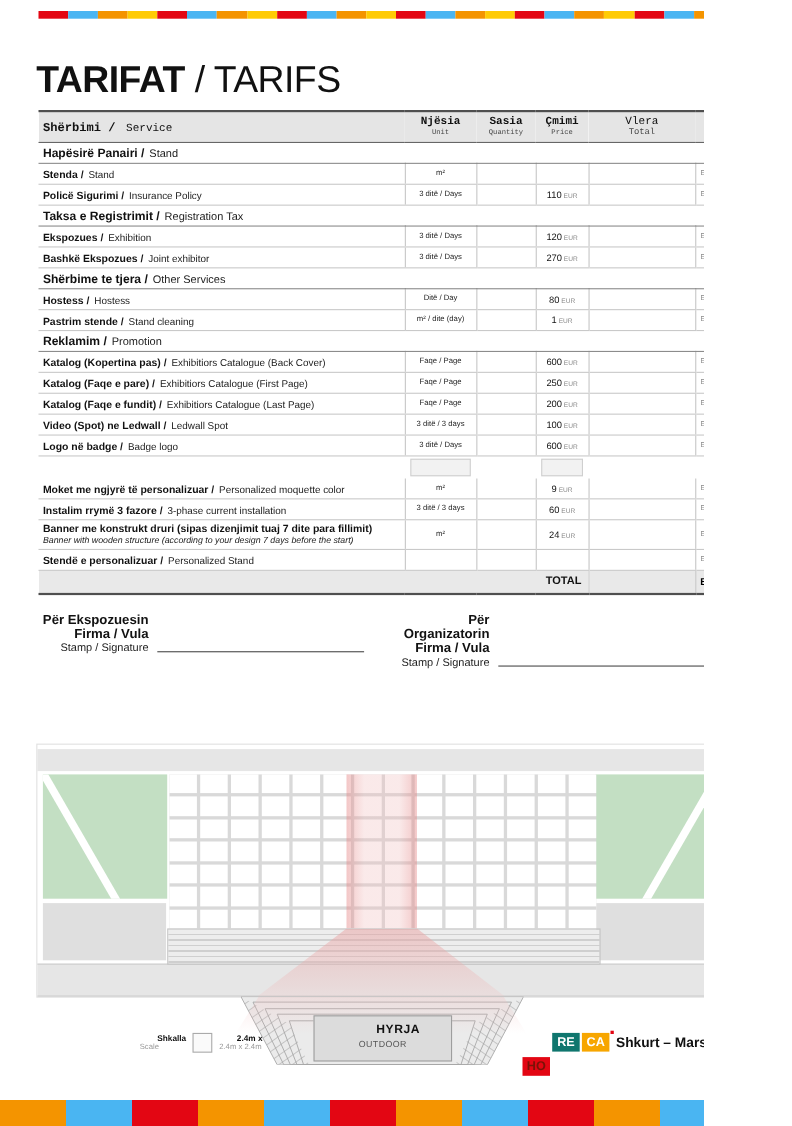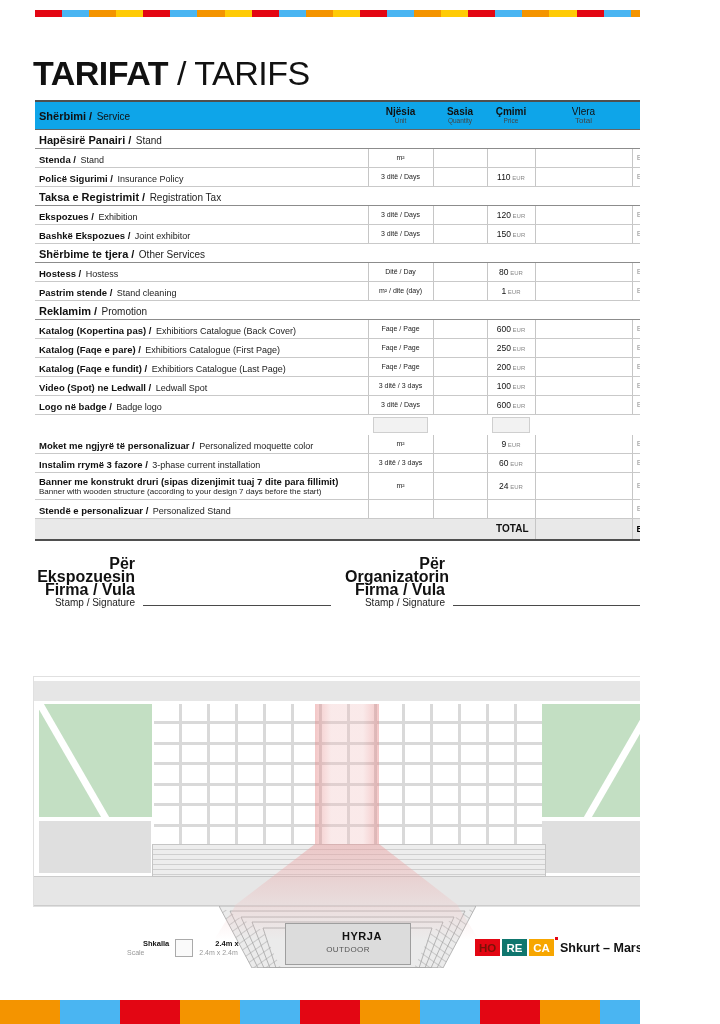--- a/index.html
+++ b/index.html
@@ -16,58 +16,58 @@
   #title{position:absolute;left:33px;top:54px;font-size:34px;letter-spacing:-.5px;white-space:nowrap;}
   #title .tb{font-weight:900;}
   #title .tl{font-weight:300;}
 
   
   #tariff-wrap{position:absolute;left:35px;top:100px;width:620px;}
   table{border-collapse:collapse;table-layout:fixed;width:620px;}
   col.c-service{width:333px}col.c-unit{width:65px}col.c-qty{width:54px}
   col.c-price{width:48px}col.c-vlera{width:97px}col.c-eur{width:23px}
   th,td{padding:0 4px;vertical-align:middle;overflow:hidden;white-space:nowrap;}
-  tr.hd{height:28px;background:#0ea5e9;}
+  tr.hd{height:28px;background:#e5e5e5;font-family:Liberation Mono, monospace;}
   tr.hd th{border-top:2px solid #4F4F4F;border-bottom:1.5px solid #666;font-weight:400;text-align:center;}
   tr.hd th.svc{text-align:left;}
   .h1{font-size:10px;font-weight:700;line-height:10px;}
   .h2{font-size:6.5px;color:#444;line-height:7px;}
   .h1.light,.h2.light{font-weight:400;}
   .h2.light{font-size:8px;}
   .svc .al{font-size:11px;font-weight:700;}
   .svc .en{font-size:10px;}
   tr.section{height:17px;}
   tr.section td{border-top:1px solid #8C8C8C;border-bottom:1px solid #8C8C8C;}
   tr.section .al{font-size:11px;font-weight:700;}
   tr.section .en{font-size:10px;color:#222;}
   tr.item{height:17px;}
   tr.item td,tr.item2 td{border-bottom:1px solid #C9C9C9;}
   tr.item2{height:27px;}
   tr.item .al,tr.item2 .al{font-size:9.5px;font-weight:700;}
   tr.item .en{font-size:9px;color:#222;}
   tr.item2 .al{display:block;line-height:11px;white-space:normal;}
-  tr.item2 .en{display:block;font-size:8px;color:#222;line-height:9px;white-space:normal;}
+  tr.item2 .en{display:block;font-size:8px;color:#222;line-height:9px;white-space:normal;font-style:italic;}
   td.c{border-left:1px solid #C6C6C6;text-align:center;}
   td.unit{font-size:7px;color:#222;}
   td.price{font-size:8.5px;color:#111;}
   td.price .cur{font-size:6px;color:#888;}
   td.eur{font-size:6.5px;color:#8a8a8a;padding:0 1px;}
   tr.spacer{height:20px;}
   tr.spacer td{border:none;}
   tr.spacer .box{height:14px;margin:2px 1px;background:#F2F2F2;border:1px solid #CFCFCF;}
   tr.total{height:22px;background:#E9E9E9;}
   tr.total td{border-top:1px solid #8C8C8C;border-bottom:2px solid #4F4F4F;}
   td.total-label{text-align:right;font-weight:700;font-size:10px;padding-right:6px;}
   td.eur-b{font-size:9px;font-weight:700;color:#000;text-align:center;border-left:1px solid #C6C6C6;}
 
   
   .sig{position:absolute;top:557px;width:296px;display:flex;}
   #sig-left{left:35px;} #sig-right{left:345px;}
   .sig .lbl{width:100px;text-align:right;}
-  .sig .l1,.sig .l2{font-size:16px;font-weight:700;line-height:13px;}
+  .sig .l1,.sig .l2{font-size:12px;font-weight:700;line-height:13px;}
   .sig .l3{font-size:10px;color:#222;line-height:14px;}
   .sig .line{flex:1;margin-left:8px;border-bottom:1px solid #4a4a4a;margin-bottom:4px;}
 
   
   #plan-heading{position:absolute;left:33px;top:640px;width:625px;text-align:center;}
   #plan-title{font-size:11.5px;font-weight:800;letter-spacing:.5px;}
   #plan-subtitle{font-size:9px;color:#555;letter-spacing:.4px;margin-top:2px;}
   #plan{position:absolute;left:33px;top:676px;width:625px;height:229px;border:1px solid #E0E0E0;}
   #plan .band-top{position:absolute;left:0;top:4px;width:625px;height:20px;background:#E6E6E6;}
   .green{position:absolute;top:27px;width:113px;height:113px;background:#C3DFC3;overflow:hidden;}
@@ -101,21 +101,21 @@
 
   
   #scale-legend{position:absolute;left:127px;top:939px;display:flex;align-items:center;}
   #scale-legend .tcol{line-height:9px;}
   .s-bold{font-size:7.5px;font-weight:700;margin-left:16px;}
   .s-reg{font-size:7px;color:#999;}
   #scale-square{width:16px;height:16px;background:#FAFAFA;border:1px solid #AAA;margin:0 6px;}
   #horeca{position:absolute;left:475px;top:939px;display:flex;gap:2px;}
   .lg{width:25px;height:17px;display:flex;align-items:center;justify-content:center;
       font-size:11.5px;font-weight:800;position:relative;}
-  #lg-ho{background:#E30613;color:#7A1207;}
+  #lg-ho{background:#E30613;color:#7A1207;margin-top:22px;}
   #lg-re{background:#0f766e;color:#fff;}
   #lg-ca{background:#F7A600;color:#fff;}
   #lg-mark{position:absolute;right:-4px;top:-2px;width:3px;height:3px;background:#E30613;}
   #edition-date{position:absolute;left:560px;top:941px;font-size:12.5px;font-weight:800;white-space:nowrap;}
 </style>
 </head>
 <body>
 
 <div id="page">
 
@@ -213,21 +213,21 @@
             <td class="c unit">3 ditë / Days</td>
             <td class="c"></td>
             <td class="c price"><span class="num">120</span><span class="cur"> EUR</span></td>
             <td class="c"></td>
             <td class="c eur">EUR</td>
           </tr>
           <tr class="item">
             <td class="svc"><span class="al">Bashkë Ekspozues /</span> <span class="en">Joint exhibitor</span></td>
             <td class="c unit">3 ditë / Days</td>
             <td class="c"></td>
-            <td class="c price"><span class="num">150</span><span class="cur"> EUR</span></td>
+            <td class="c price"><span class="num">270</span><span class="cur"> EUR</span></td>
             <td class="c"></td>
             <td class="c eur">EUR</td>
           </tr>
           <tr class="section">
             <td class="svc" colspan="6"><span class="al">Shërbime te tjera /</span> <span class="en">Other Services</span></td>
           </tr>
           <tr class="item">
             <td class="svc"><span class="al">Hostess /</span> <span class="en">Hostess</span></td>
             <td class="c unit">Ditë / Day</td>
             <td class="c"></td>

